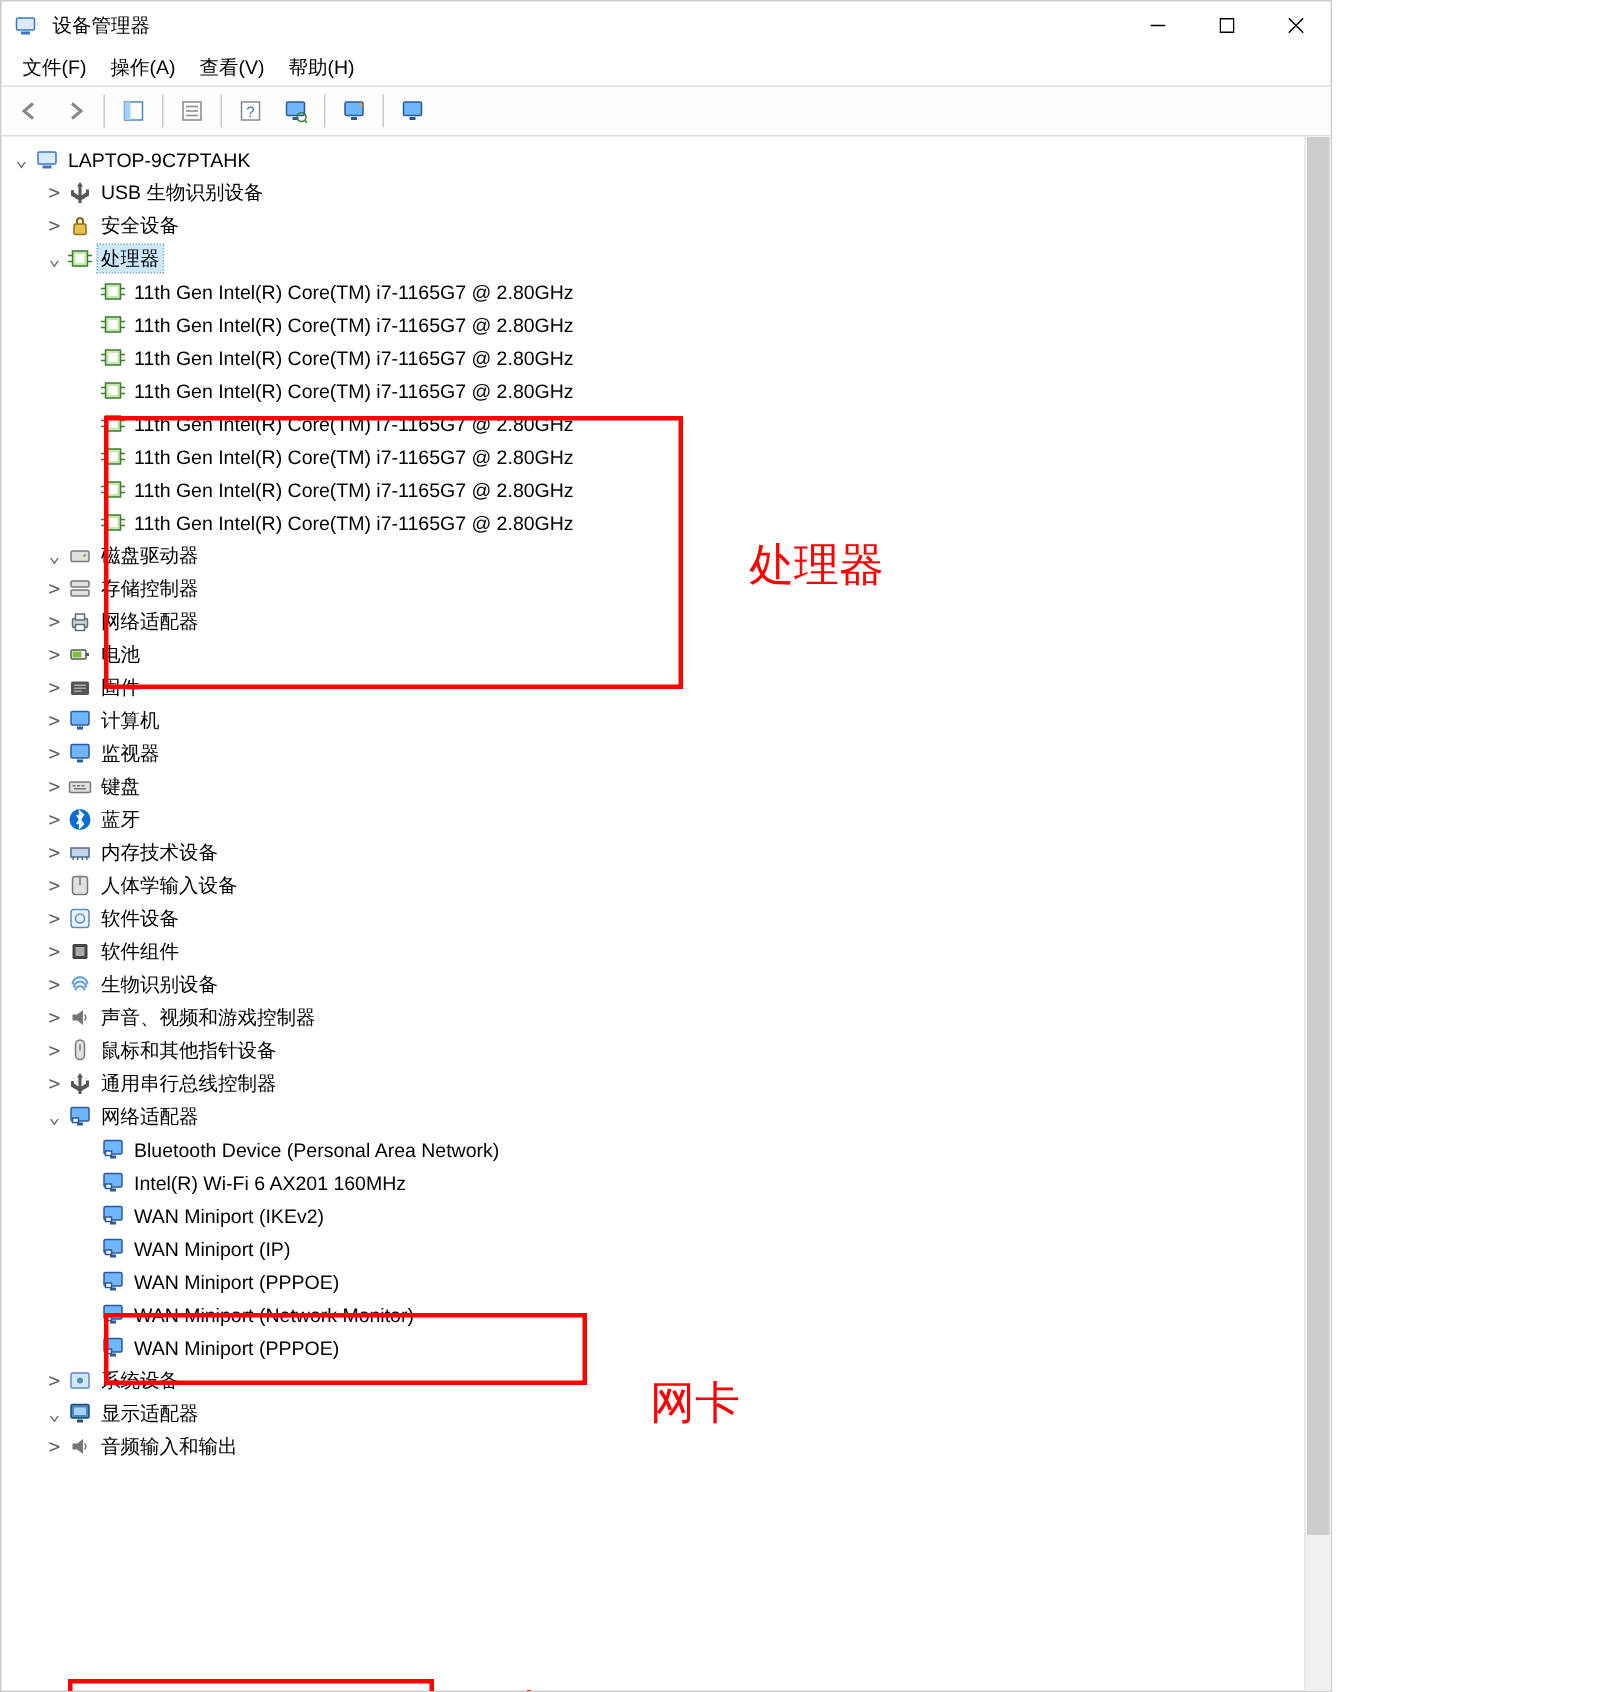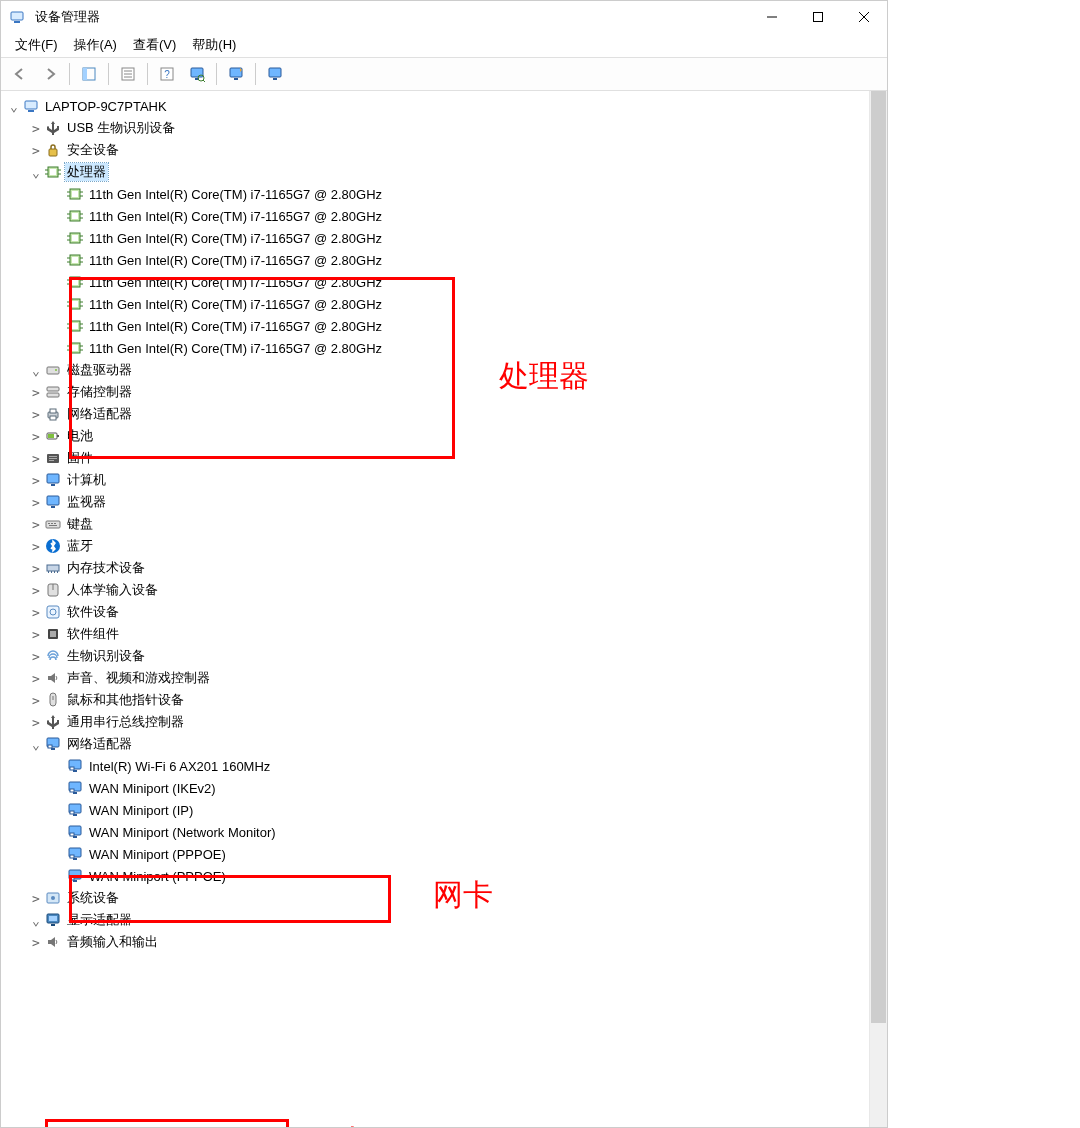--- a/index.html
+++ b/index.html
@@ -572,20 +572,31 @@
                 </div>
                 <ul>
                   <li>
                     <div class="node">
                       <span class="twist empty">&gt;</span>
                       <span class="nicon">
                         <svg width="16" height="16">
                           <use href="#i-net"></use>
                         </svg>
                       </span>
+                      <span class="label">Bluetooth Device (Personal Area Network)</span>
+                    </div>
+                  </li>
+                  <li>
+                    <div class="node">
+                      <span class="twist empty">&gt;</span>
+                      <span class="nicon">
+                        <svg width="16" height="16">
+                          <use href="#i-net"></use>
+                        </svg>
+                      </span>
                       <span class="label">Intel(R) Wi-Fi 6 AX201 160MHz</span>
                     </div>
                   </li>
                   <li>
                     <div class="node">
                       <span class="twist empty">&gt;</span>
                       <span class="nicon">
                         <svg width="16" height="16">
                           <use href="#i-net"></use>
                         </svg>
@@ -605,32 +616,32 @@
                     </div>
                   </li>
                   <li>
                     <div class="node">
                       <span class="twist empty">&gt;</span>
                       <span class="nicon">
                         <svg width="16" height="16">
                           <use href="#i-net"></use>
                         </svg>
                       </span>
+                      <span class="label">WAN Miniport (PPPOE)</span>
+                    </div>
+                  </li>
+                  <li>
+                    <div class="node">
+                      <span class="twist empty">&gt;</span>
+                      <span class="nicon">
+                        <svg width="16" height="16">
+                          <use href="#i-net"></use>
+                        </svg>
+                      </span>
                       <span class="label">WAN Miniport (Network Monitor)</span>
-                    </div>
-                  </li>
-                  <li>
-                    <div class="node">
-                      <span class="twist empty">&gt;</span>
-                      <span class="nicon">
-                        <svg width="16" height="16">
-                          <use href="#i-net"></use>
-                        </svg>
-                      </span>
-                      <span class="label">WAN Miniport (PPPOE)</span>
                     </div>
                   </li>
                   <li>
                     <div class="node">
                       <span class="twist empty">&gt;</span>
                       <span class="nicon">
                         <svg width="16" height="16">
                           <use href="#i-net"></use>
                         </svg>
                       </span>
@@ -674,21 +685,21 @@
               </li>
             </ul>
         </li>
       </ul>
     </div>
 
     <div class="redbox" style="left:68px;top:186px;width:386px;height:182px"></div>
     <div class="annot" style="left:498px;top:265px">处理器</div>
 
     <div class="redbox" style="left:68px;top:784px;width:322px;height:48px"></div>
-    <div class="annot" style="left:432px;top:784px">网卡</div>
+    <div class="annot" style="left:432px;top:824px">网卡</div>
 
     <div class="redbox" style="left:44px;top:1028px;width:244px;height:46px"></div>
     <div class="annot" style="left:308px;top:1030px">显卡</div>
 
     <div class="scrollbar">
         <div class="scrollthumb"></div>
       </div>
   </div>
 </div>
 

